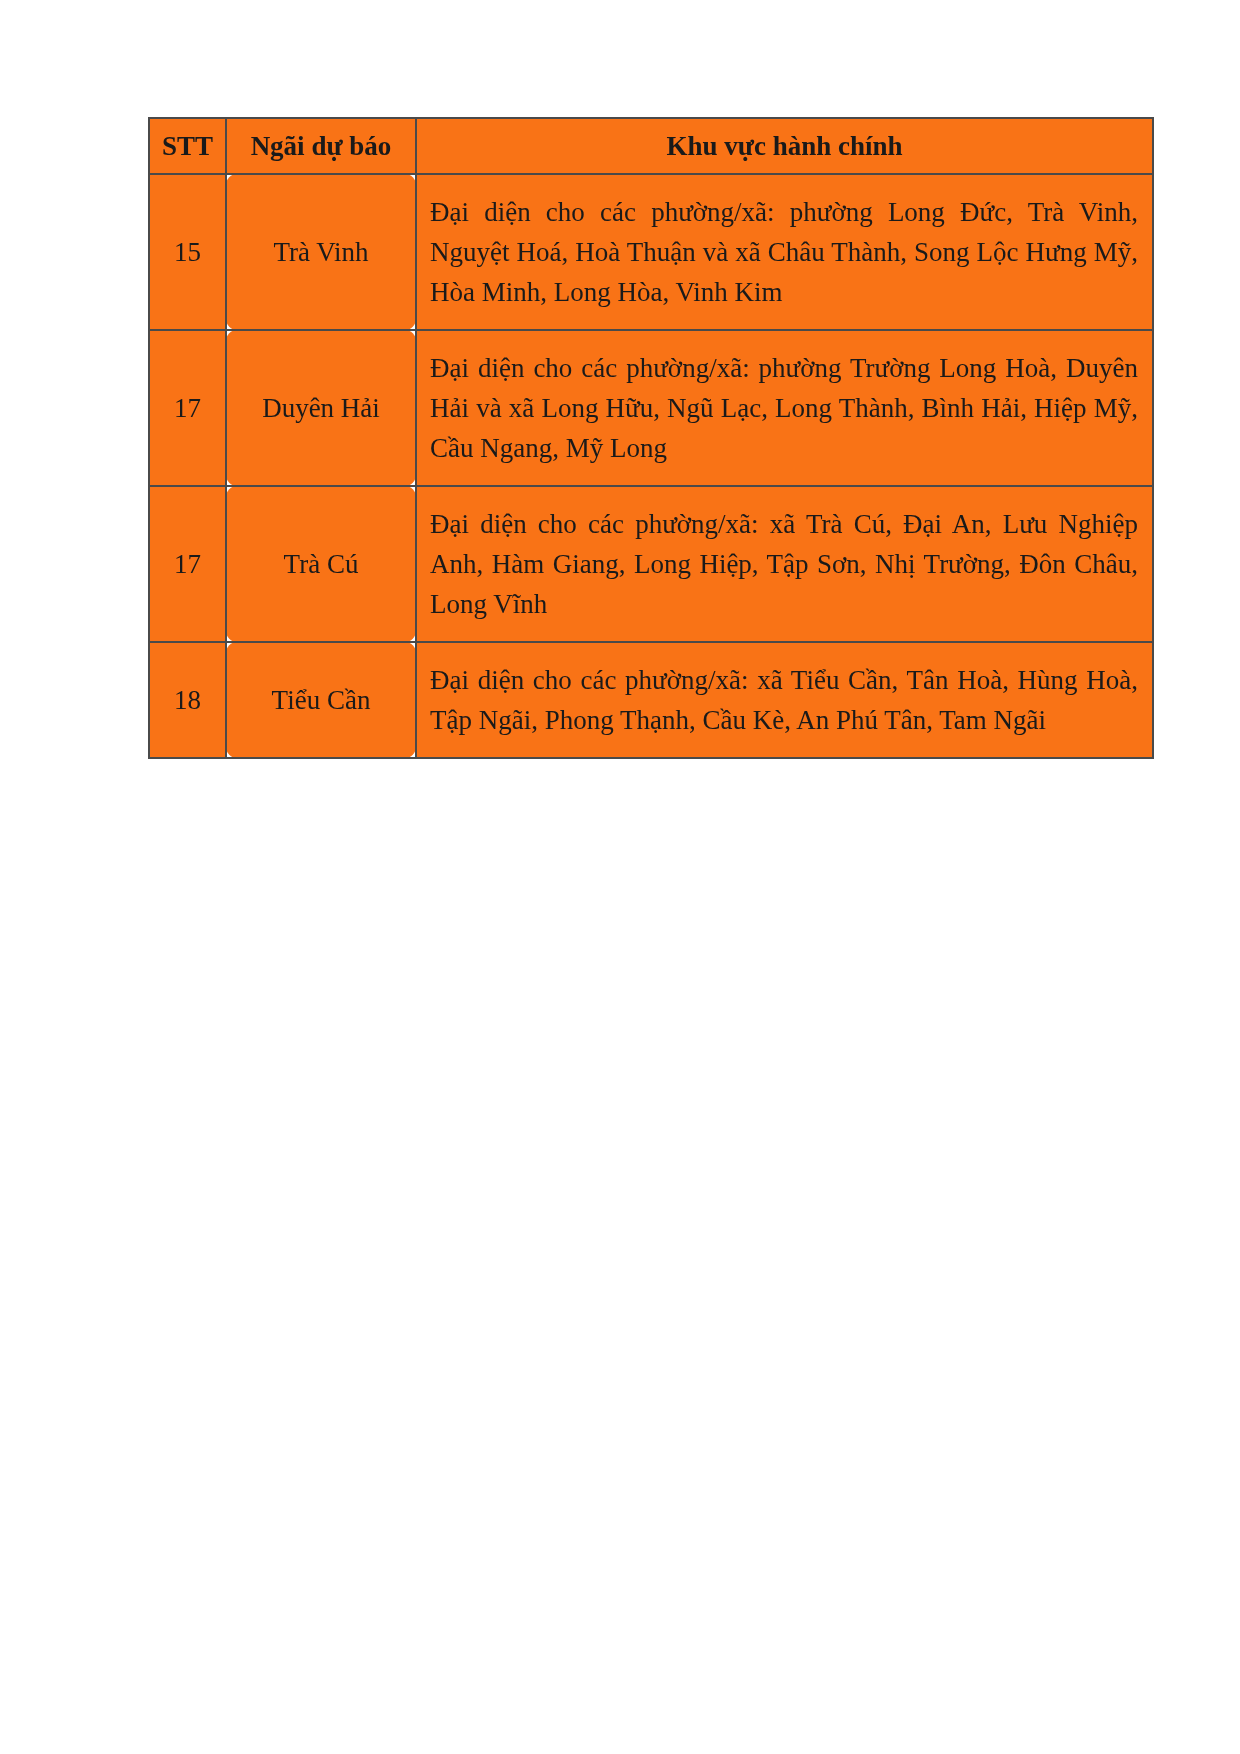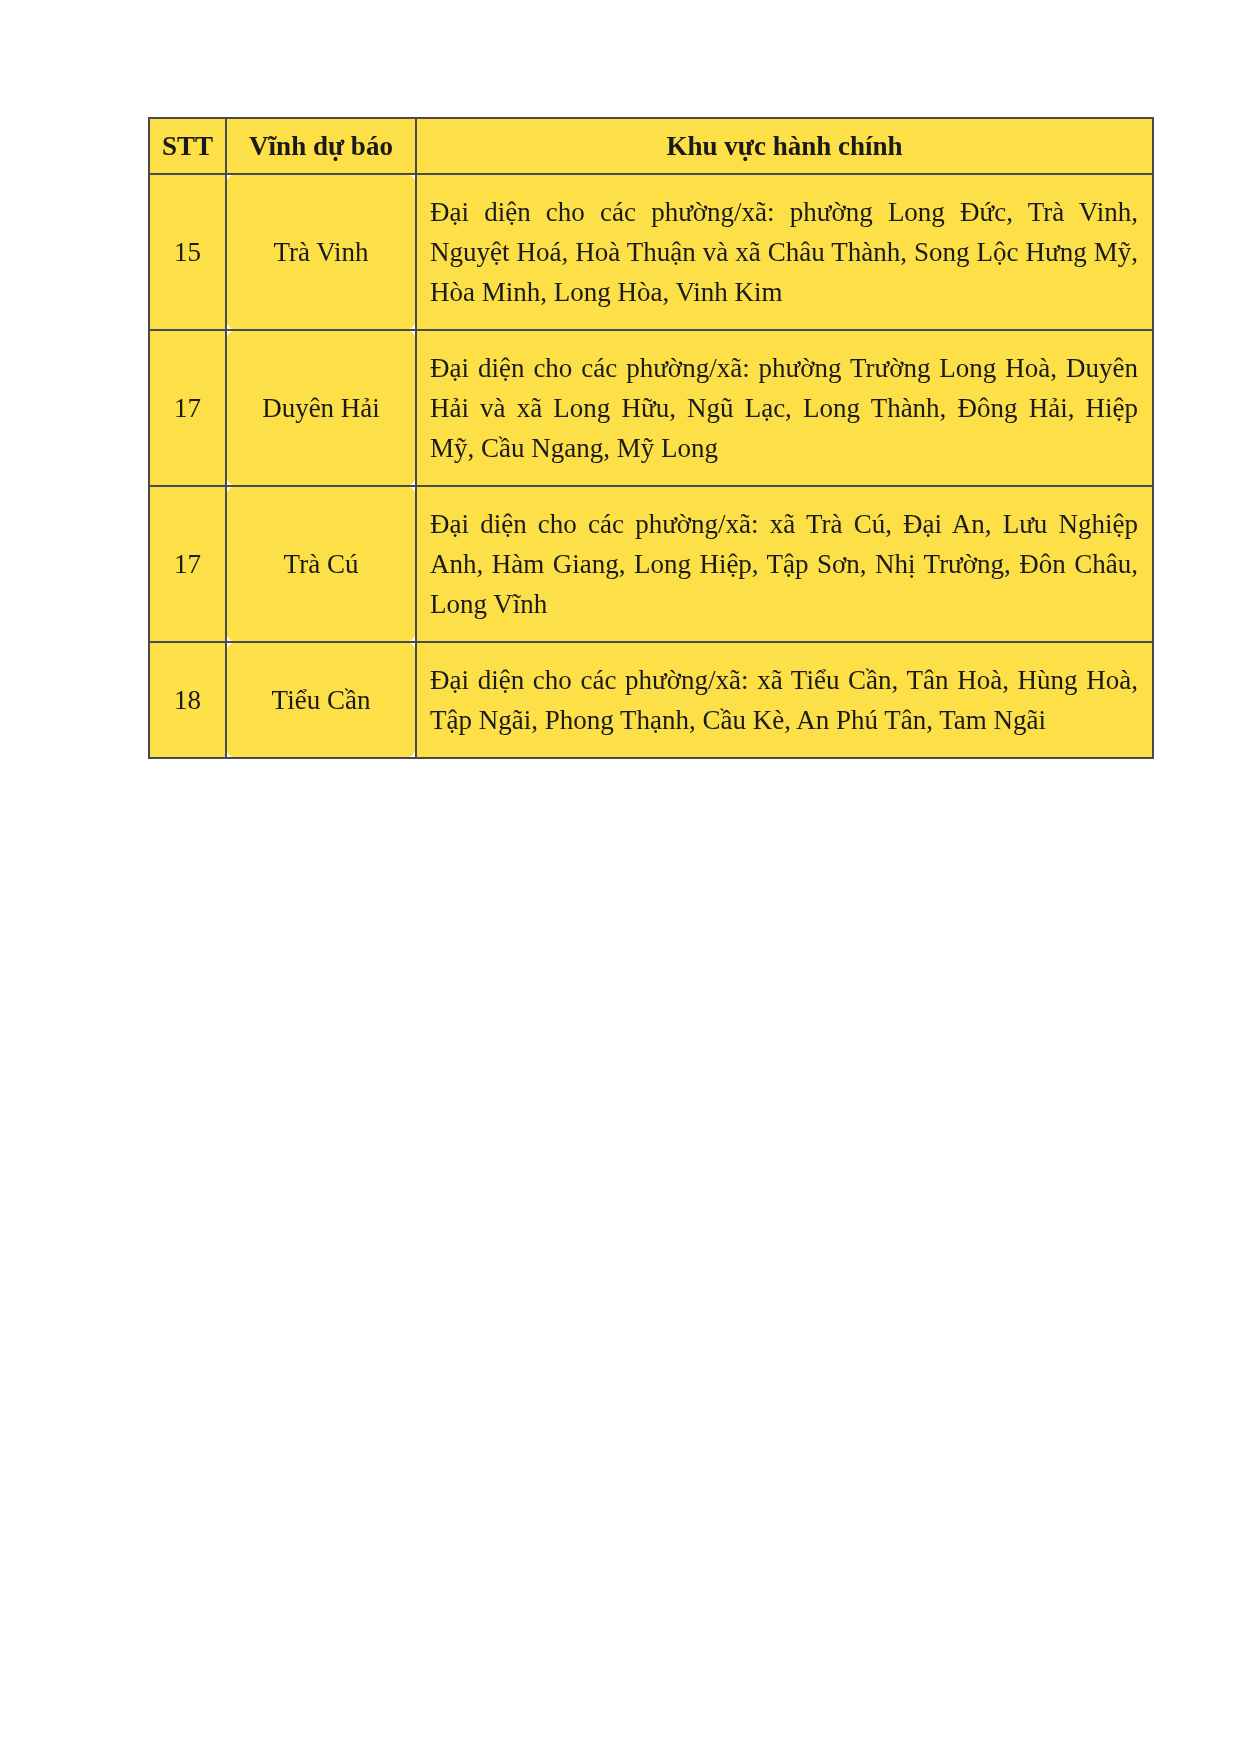--- a/index.html
+++ b/index.html
@@ -25,21 +25,21 @@
   }
   table.doc-table col.c-stt   { width: 77px; }
   table.doc-table col.c-point { width: 190px; }
   table.doc-table col.c-area  { width: 737px; }
   table.doc-table th,
   table.doc-table td {
     border: 2px solid #4a4a4a;
     font-size: 27px;
     line-height: 40px;
     vertical-align: middle;
-    background: #fde047;
+    background: #f97316;
   }
   table.doc-table th {
     font-weight: bold;
     text-align: center;
     height: 50px;
     padding: 2px 6px;
   }
   td.cell-stt {
     text-align: center;
     padding: 2px 4px;
@@ -64,34 +64,34 @@
 <div class="page">
   <table class="doc-table">
     <colgroup>
       <col class="c-stt">
       <col class="c-point">
       <col class="c-area">
     </colgroup>
     <thead>
       <tr>
         <th>STT</th>
-        <th>Vĩnh dự báo</th>
+        <th>Ngãi dự báo</th>
         <th>Khu vực hành chính</th>
       </tr>
     </thead>
     <tbody>
       <tr class="row-3line">
         <td class="cell-stt">15</td>
         <td class="cell-point">Trà Vinh</td>
         <td class="cell-area">Đại diện cho các phường/xã: phường Long Đức, Trà Vinh, Nguyệt Hoá, Hoà Thuận và xã Châu Thành, Song Lộc Hưng Mỹ, Hòa Minh, Long Hòa, Vinh Kim</td>
       </tr>
       <tr class="row-3line">
         <td class="cell-stt">17</td>
         <td class="cell-point">Duyên Hải</td>
-        <td class="cell-area">Đại diện cho các phường/xã: phường Trường Long Hoà, Duyên Hải và xã Long Hữu, Ngũ Lạc, Long Thành, Đông Hải, Hiệp Mỹ, Cầu Ngang, Mỹ Long</td>
+        <td class="cell-area">Đại diện cho các phường/xã: phường Trường Long Hoà, Duyên Hải và xã Long Hữu, Ngũ Lạc, Long Thành, Bình Hải, Hiệp Mỹ, Cầu Ngang, Mỹ Long</td>
       </tr>
       <tr class="row-3line">
         <td class="cell-stt">17</td>
         <td class="cell-point">Trà Cú</td>
         <td class="cell-area">Đại diện cho các phường/xã: xã Trà Cú, Đại An, Lưu Nghiệp Anh, Hàm Giang, Long Hiệp, Tập Sơn, Nhị Trường, Đôn Châu, Long Vĩnh</td>
       </tr>
       <tr class="row-2line">
         <td class="cell-stt">18</td>
         <td class="cell-point">Tiểu Cần</td>
         <td class="cell-area">Đại diện cho các phường/xã: xã Tiểu Cần, Tân Hoà, Hùng Hoà, Tập Ngãi, Phong Thạnh, Cầu Kè, An Phú Tân, Tam Ngãi</td>

